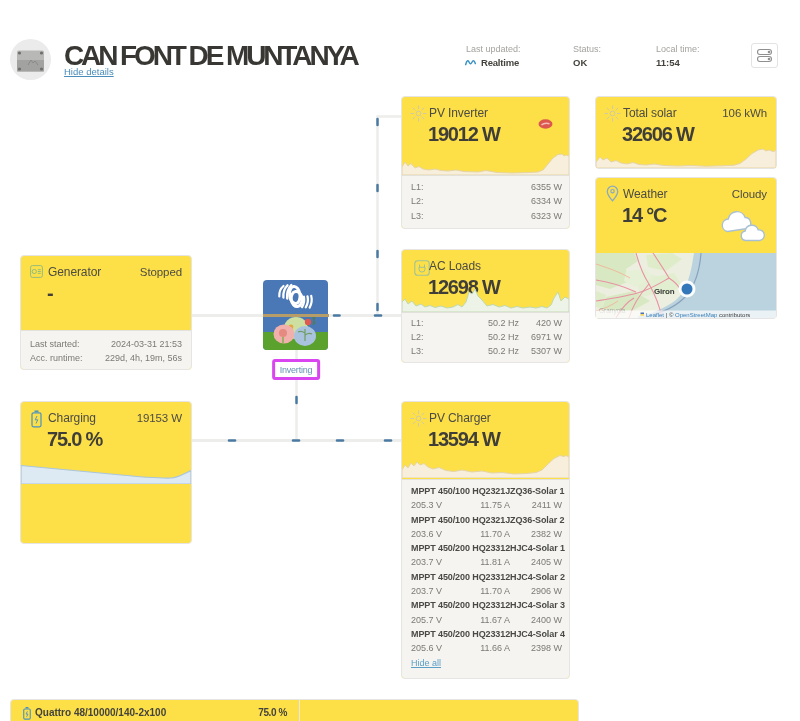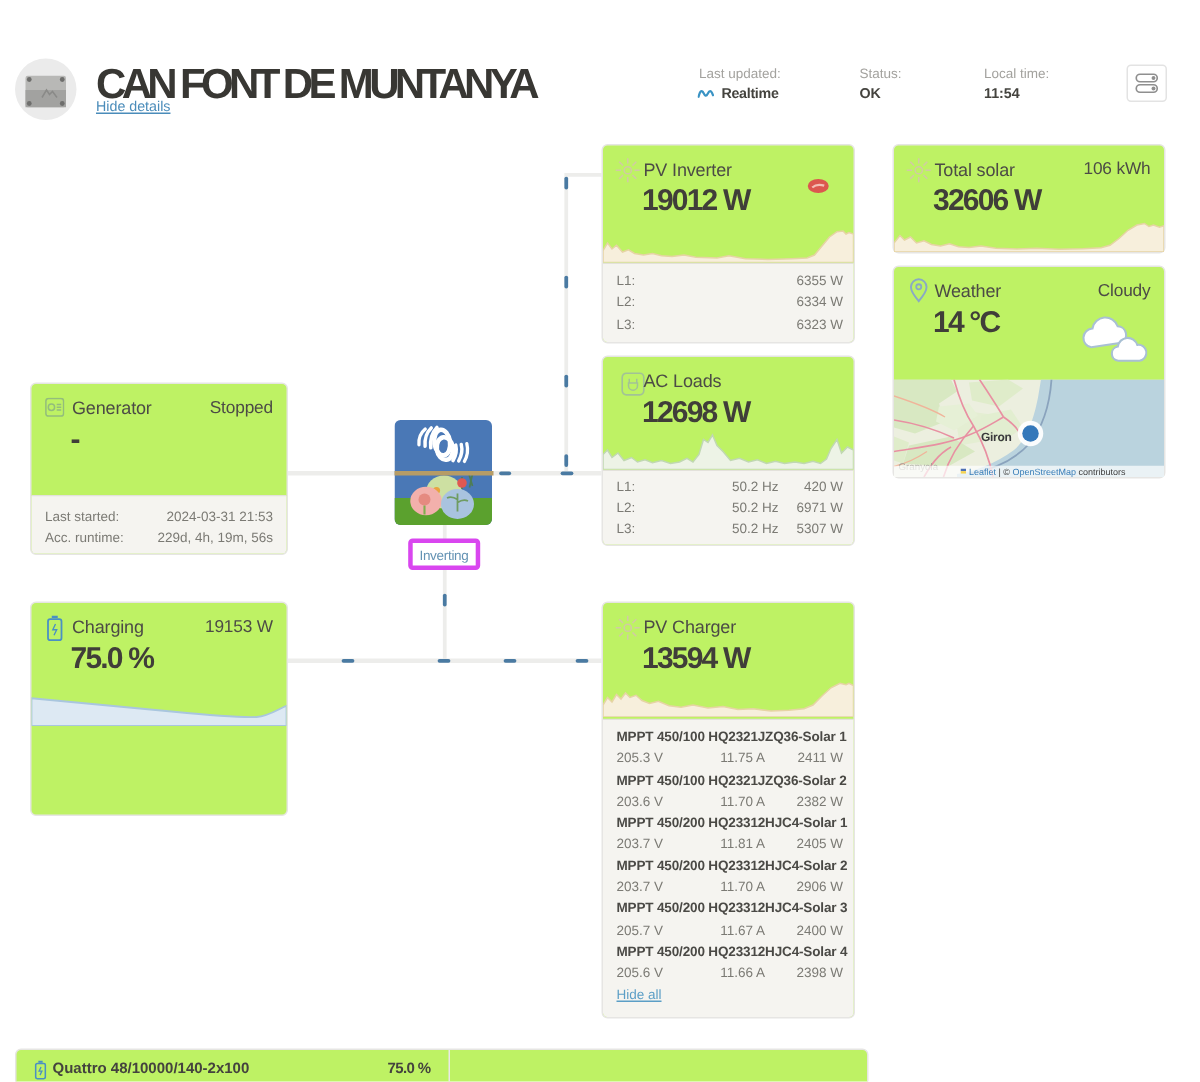--- a/index.html
+++ b/index.html
@@ -1,18 +1,18 @@
 <!DOCTYPE html>
 <html><head>
 <meta charset="utf-8">
 <style>
 * { margin:0; padding:0; box-sizing:border-box; }
 html,body { width:800px; height:721px; background:#fff; font-family:"Liberation Sans", sans-serif; }
 #page { position:relative; width:800px; height:721px; overflow:hidden;margin-top:32px; }
-.card { position:absolute; background:#bef264; border:1px solid #e6e5e3; border-radius:4px; z-index:1;}
+.card { position:absolute; background:#fde047; border:1px solid #e6e5e3; border-radius:4px; z-index:1;}
 .ctitle { position:absolute; left:27px; top:9px; font-size:12px; color:#4c4b46; letter-spacing:-0.1px;}
 .cright { position:absolute; right:9px; top:10px; font-size:11.5px; color:#4c4b46; letter-spacing:-0.1px;}
 .cbig { position:absolute; left:26px; top:26px; font-size:20px; font-weight:bold; color:#403e39; letter-spacing:-1.2px;}
 .detail { position:absolute; left:0; right:0; bottom:0; background:#f5f4f0; border-top:1px solid #e3e1db; border-radius:0 0 3px 3px; font-size:9px; color:#7b7a74; padding:3px 7px 0 9px;}
 .drow { position:relative; height:14.5px; line-height:14.5px; }
 .dv { position:absolute; right:0; top:0; }
 .spark { position:absolute; left:0; right:0; }
 a { color:#4a8cba; }
 </style>
 </head>
@@ -207,21 +207,21 @@
   </g>
       </svg>
   <span class="ctitle">Charging</span>
   <span class="cright">19153 W</span>
   <div class="cbig">75.0 %</div>
   <svg class="spark" style="bottom:59px;" width="170" height="23" viewBox="0 0 170 23" preserveAspectRatio="none">
     <path d="M0 4.5 C25 7 60 10 95 13.5 C115 15.5 135 17.5 150 17 C158 16.5 164 12 170 9.5 L170 23 L0 23 Z" fill="#dde9f3" stroke="#a9c6de" stroke-width="1.2"></path>
   </svg>
 </div>
 
-<div class="card" style="left:401px;top:205px;width:169px;height:127px;">
+<div class="card" style="left:401px;top:217px;width:169px;height:114px;">
   <svg style="position:absolute;left:12px;top:10px" width="16" height="16" viewBox="0 0 16 16">
         <g fill="none" stroke="#a2c296" stroke-width="1.1">
     <rect x="0.8" y="0.8" width="14.4" height="14.4" rx="2.8"></rect>
     <path d="M5.5 4.5 v2.8 M10.5 4.5 v2.8 M5 7.3 h6 v1.8 a3 3 0 0 1 -6 0 Z" stroke-width="1"></path>
   </g>
       </svg>
   <span class="ctitle">AC Loads</span>
   <div class="cbig">12698 W</div>
   <svg class="spark" style="bottom:50px;" width="167" height="28" viewBox="0 0 167 28" preserveAspectRatio="none">
     <path d="M0 18 L3 15 L6 20 L10 17 L14 22 L19 20 L23 23 L28 21.5 L33 23.5 L39 22 L45 24 L51 23 L56 20.5 L60 23 L64 18 L67 8 L70 10 L73 5 L76 12 L80 16 L85 22 L91 20.5 L97 23 L103 21.5 L109 24 L115 22.5 L121 24 L128 23 L134 24 L140 22.5 L145 24 L149 21 L152 14 L156 8 L159 17 L163 13 L167 15 L167 28 L0 28 Z" fill="#edf3e6" stroke="#c0d8b2" stroke-width="1"></path>

